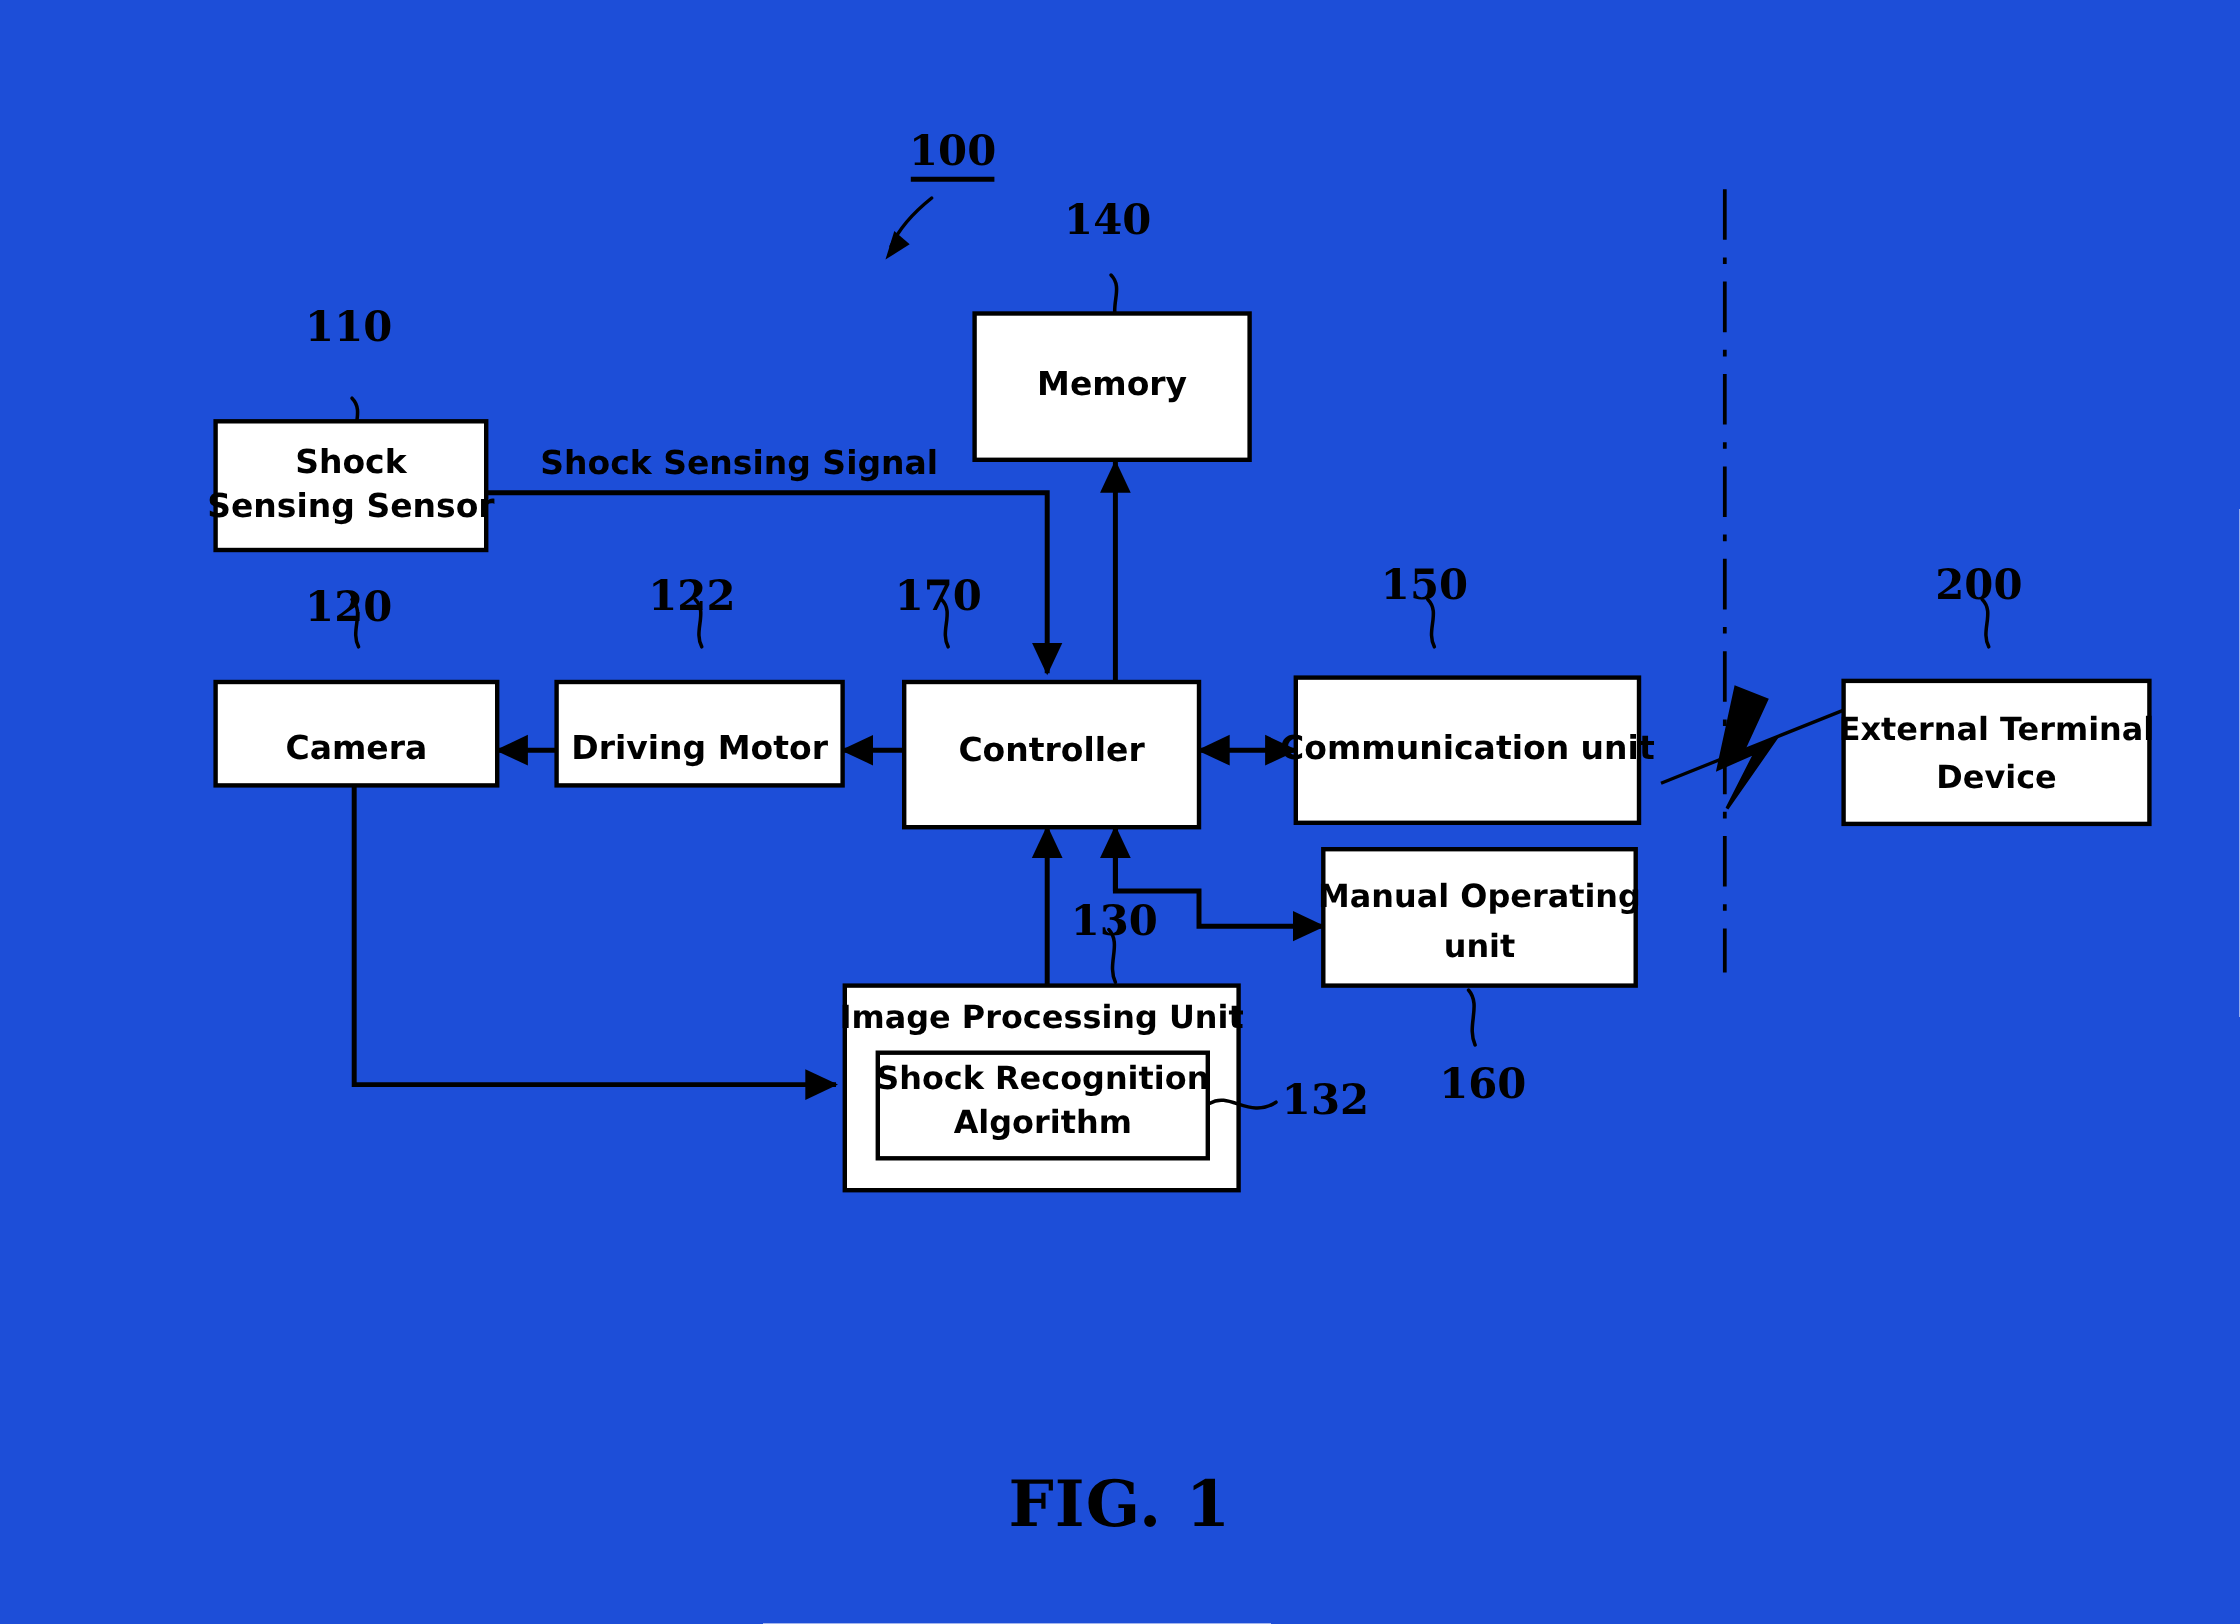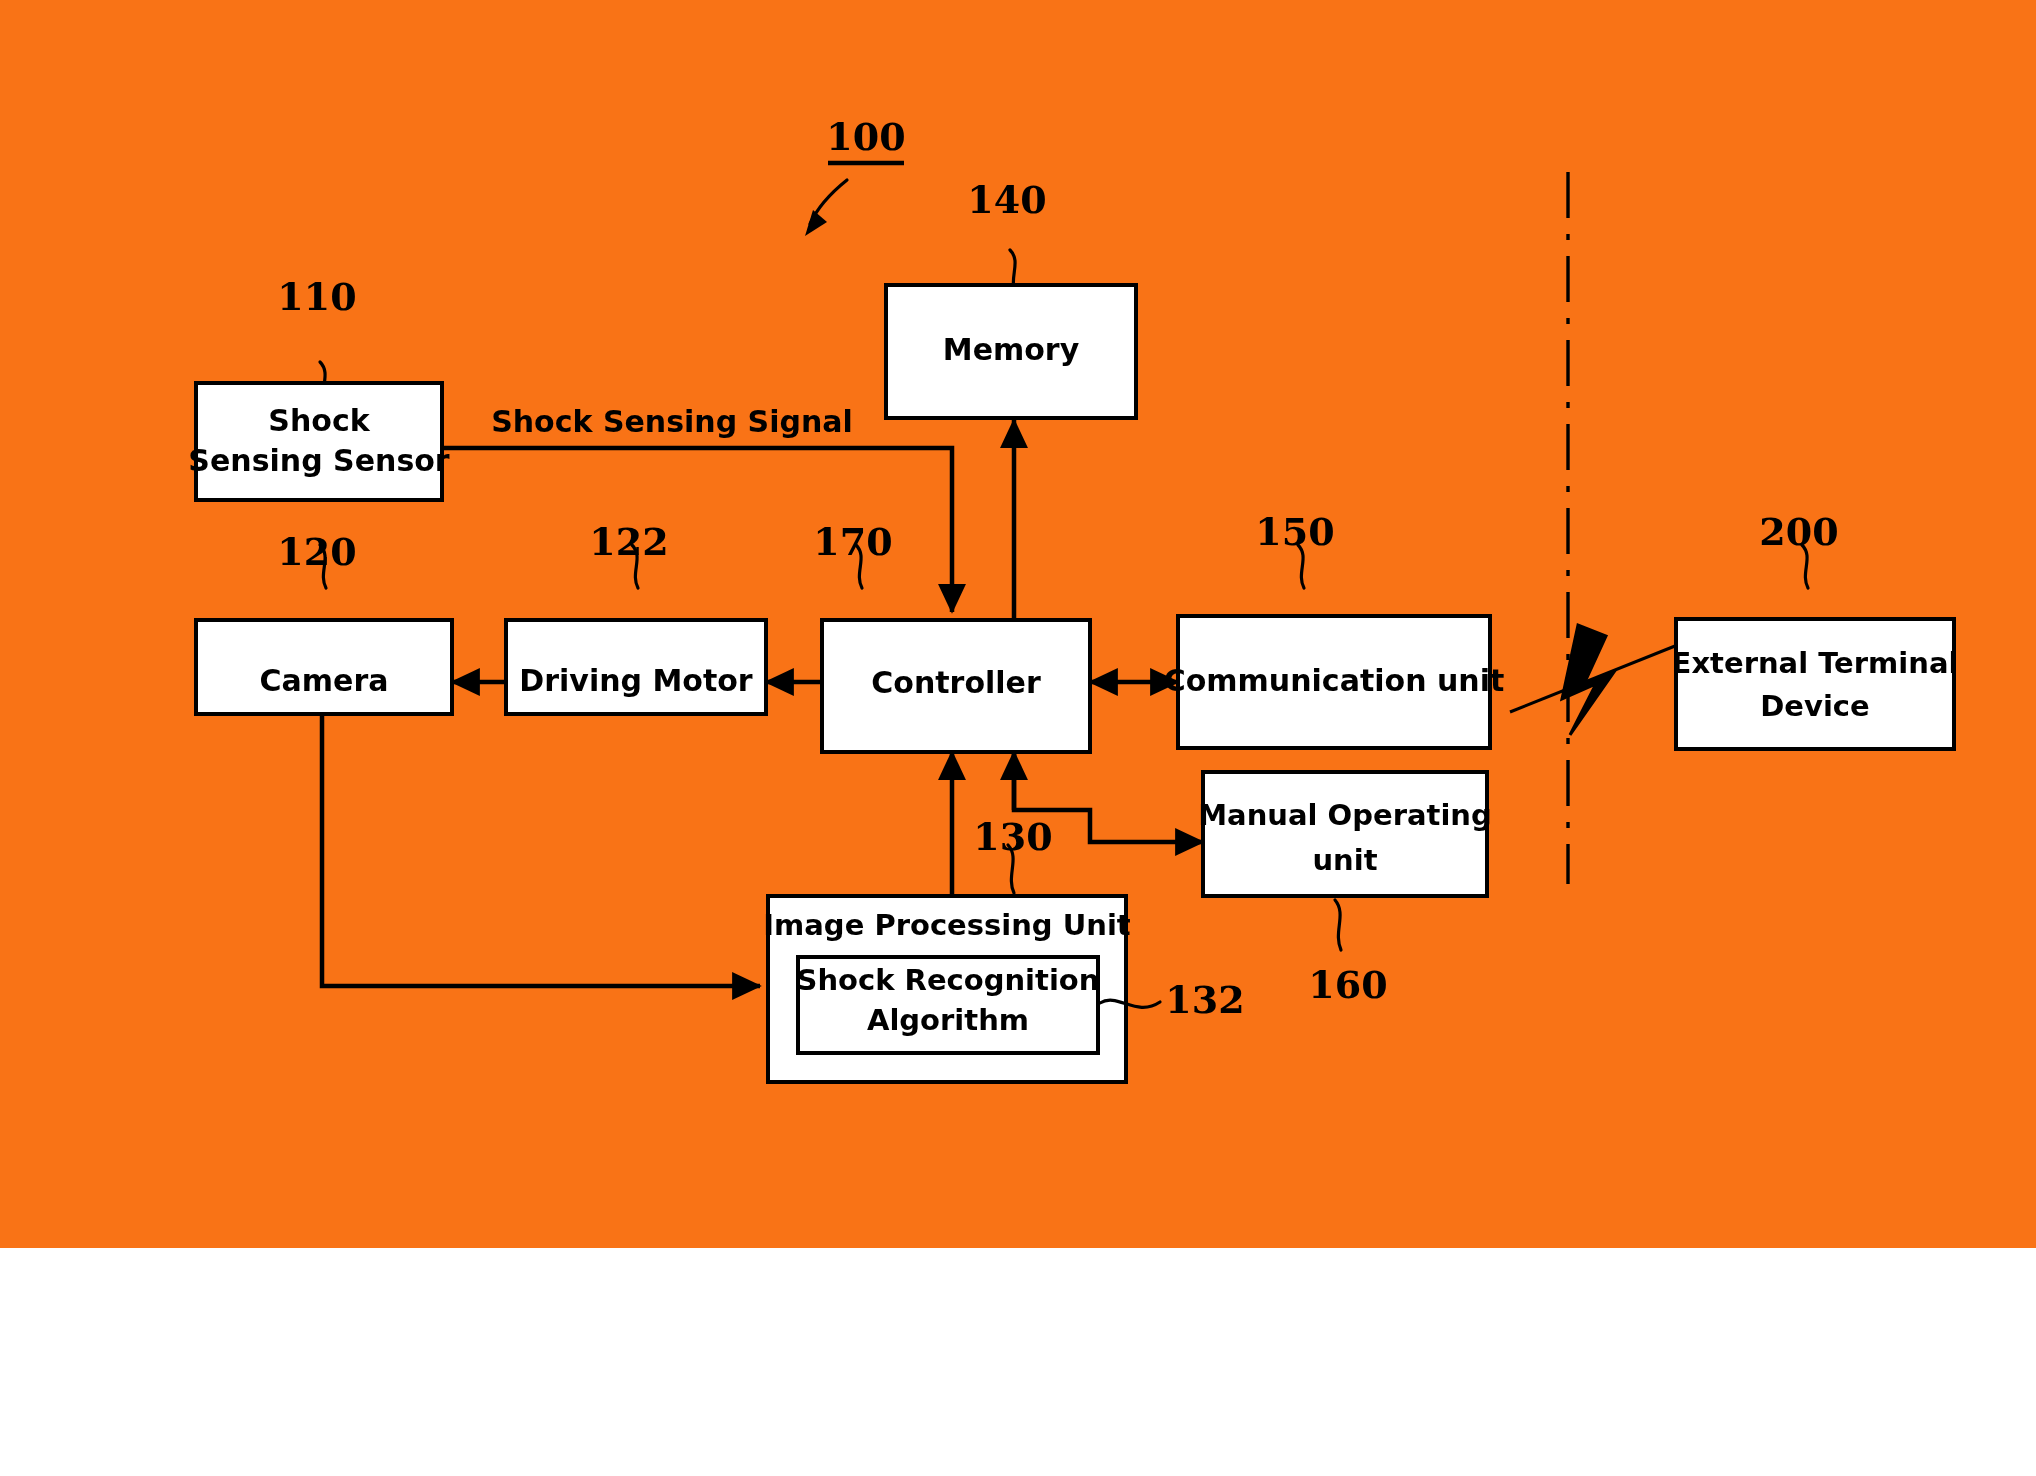--- a/index.html
+++ b/index.html
@@ -3,22 +3,22 @@
 <meta charset="utf-8">
 <style>
   html, body {
     margin: 0;
     padding: 0;
     background: #ffffff;
   }
   #page {
     position: relative;
     width: 2036px;
-    height: 1248px;
-    background: #f97316;
+    height: 1476px;
+    background: #1d4ed8;
     overflow: hidden;
     font-family: "DejaVu Sans", sans-serif;
   }
   #figure-svg {
     position: absolute;
     top: 0;
     left: 0;
     width: 2036px;
     height: 1476px;
   }

